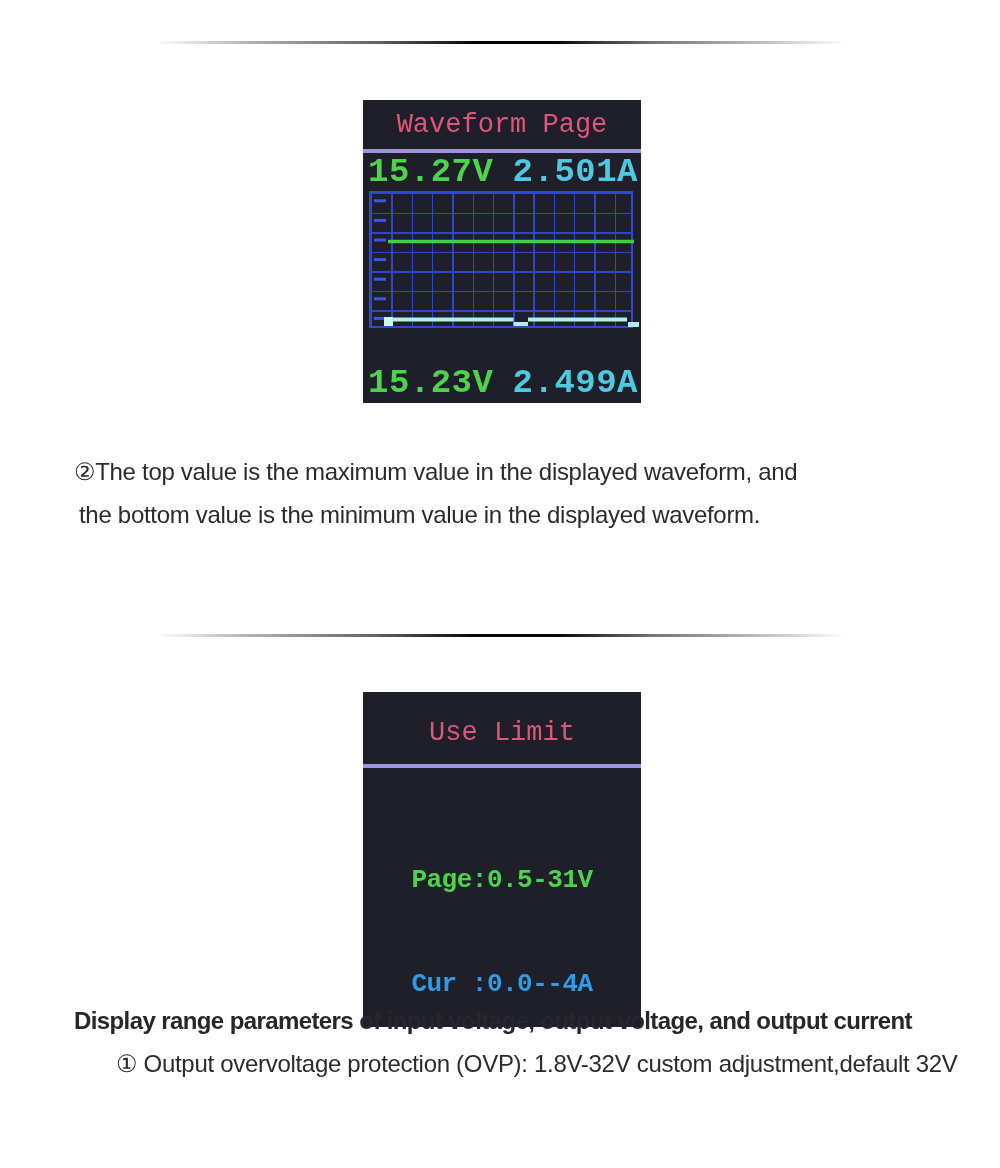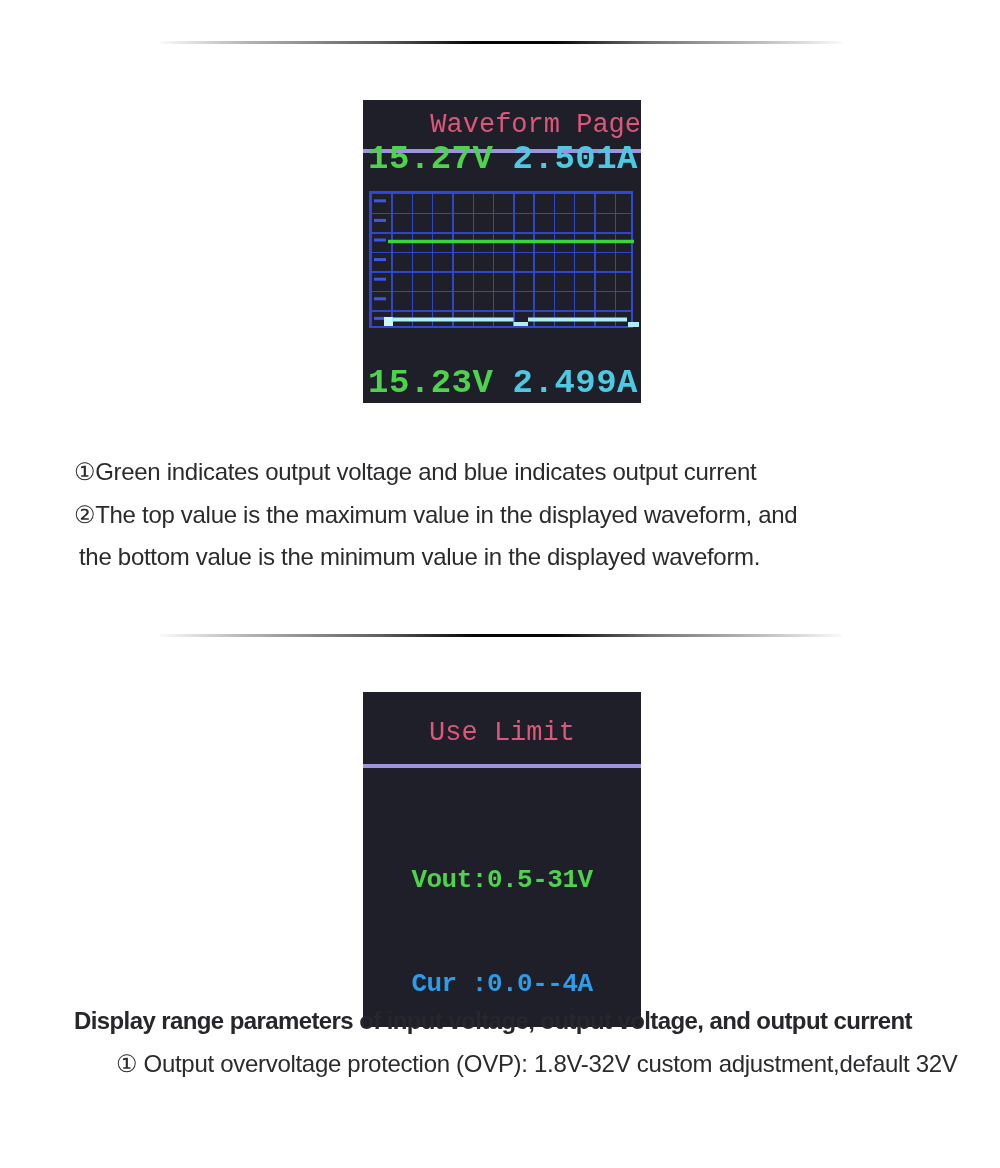--- a/index.html
+++ b/index.html
@@ -33,38 +33,38 @@
   }
   .screen1 { top: 100px; height: 303px; }
   .screen2 { top: 692px; height: 335px; }
 
   .scr-title {
     position: absolute; left: 0; right: 0; text-align: center;
     color: #e0557a;
     font-family: "Liberation Mono", "DejaVu Sans Mono", monospace;
     font-size: 27px; line-height: 30px; white-space: pre;
   }
-  .screen1 .scr-title { top: 10px; text-align: right; }
+  .screen1 .scr-title { top: 10px; }
   .screen2 .scr-title { top: 26px; }
 
   .scr-rule {
     position: absolute; left: 0; right: 0; height: 4px;
     background: #9d93de;
   }
   .screen1 .scr-rule { top: 49px; }
   .screen2 .scr-rule { top: 72px; }
 
   .vals {
     position: absolute; left: 5px; right: 3px;
     display: flex; justify-content: space-between;
     font-family: "Liberation Mono", "DejaVu Sans Mono", monospace;
     font-weight: bold; font-size: 34px; line-height: 34px;
     letter-spacing: 0.5px; white-space: pre;
   }
-  .vals-top { top: 42px; }
+  .vals-top { top: 55px; }
   .vals-bottom { top: 266px; }
 
   .green  { color: #4ed44c; }
   .cyan   { color: #4ec9e2; }
   .yellow { color: #d9c84a; }
   .blue   { color: #2f9ce8; }
 
   .wavegrid {
     position: absolute; left: 6px; top: 91px;
     width: 264px; height: 137px;
@@ -142,33 +142,32 @@
       </svg>
     </div>
 
     <div class="vals vals-bottom">
       <span class="green">15.23V</span>
       <span class="cyan">2.499A</span>
     </div>
   </section>
 
   <div class="notes notes1">
-    <div>①Green indicates output voltage and blue indicates output current</div>
     <div>②The top value is the maximum value in the displayed waveform, and</div>
     <div class="indent">the bottom value is the minimum value in the displayed waveform.</div>
   </div>
 
   <div class="hr hr2"></div>
 
   <section class="screen screen2">
     <div class="scr-title">Use Limit</div>
     <div class="scr-rule"></div>
 
     <div class="limit-rows">
-      <div class="green">Vout:0.5-31V</div>
+      <div class="green">Page:0.5-31V</div>
       <div class="blue">Cur :0.0--4A</div>
     </div>
   </section>
 
   <div class="notes notes2">
     <div class="bold-head">Display range parameters of input voltage, output voltage, and output current</div>
     <div class="sub-line">① Output overvoltage protection (OVP): 1.8V-32V custom adjustment,default 32V</div>
   </div>
 
 </div>

